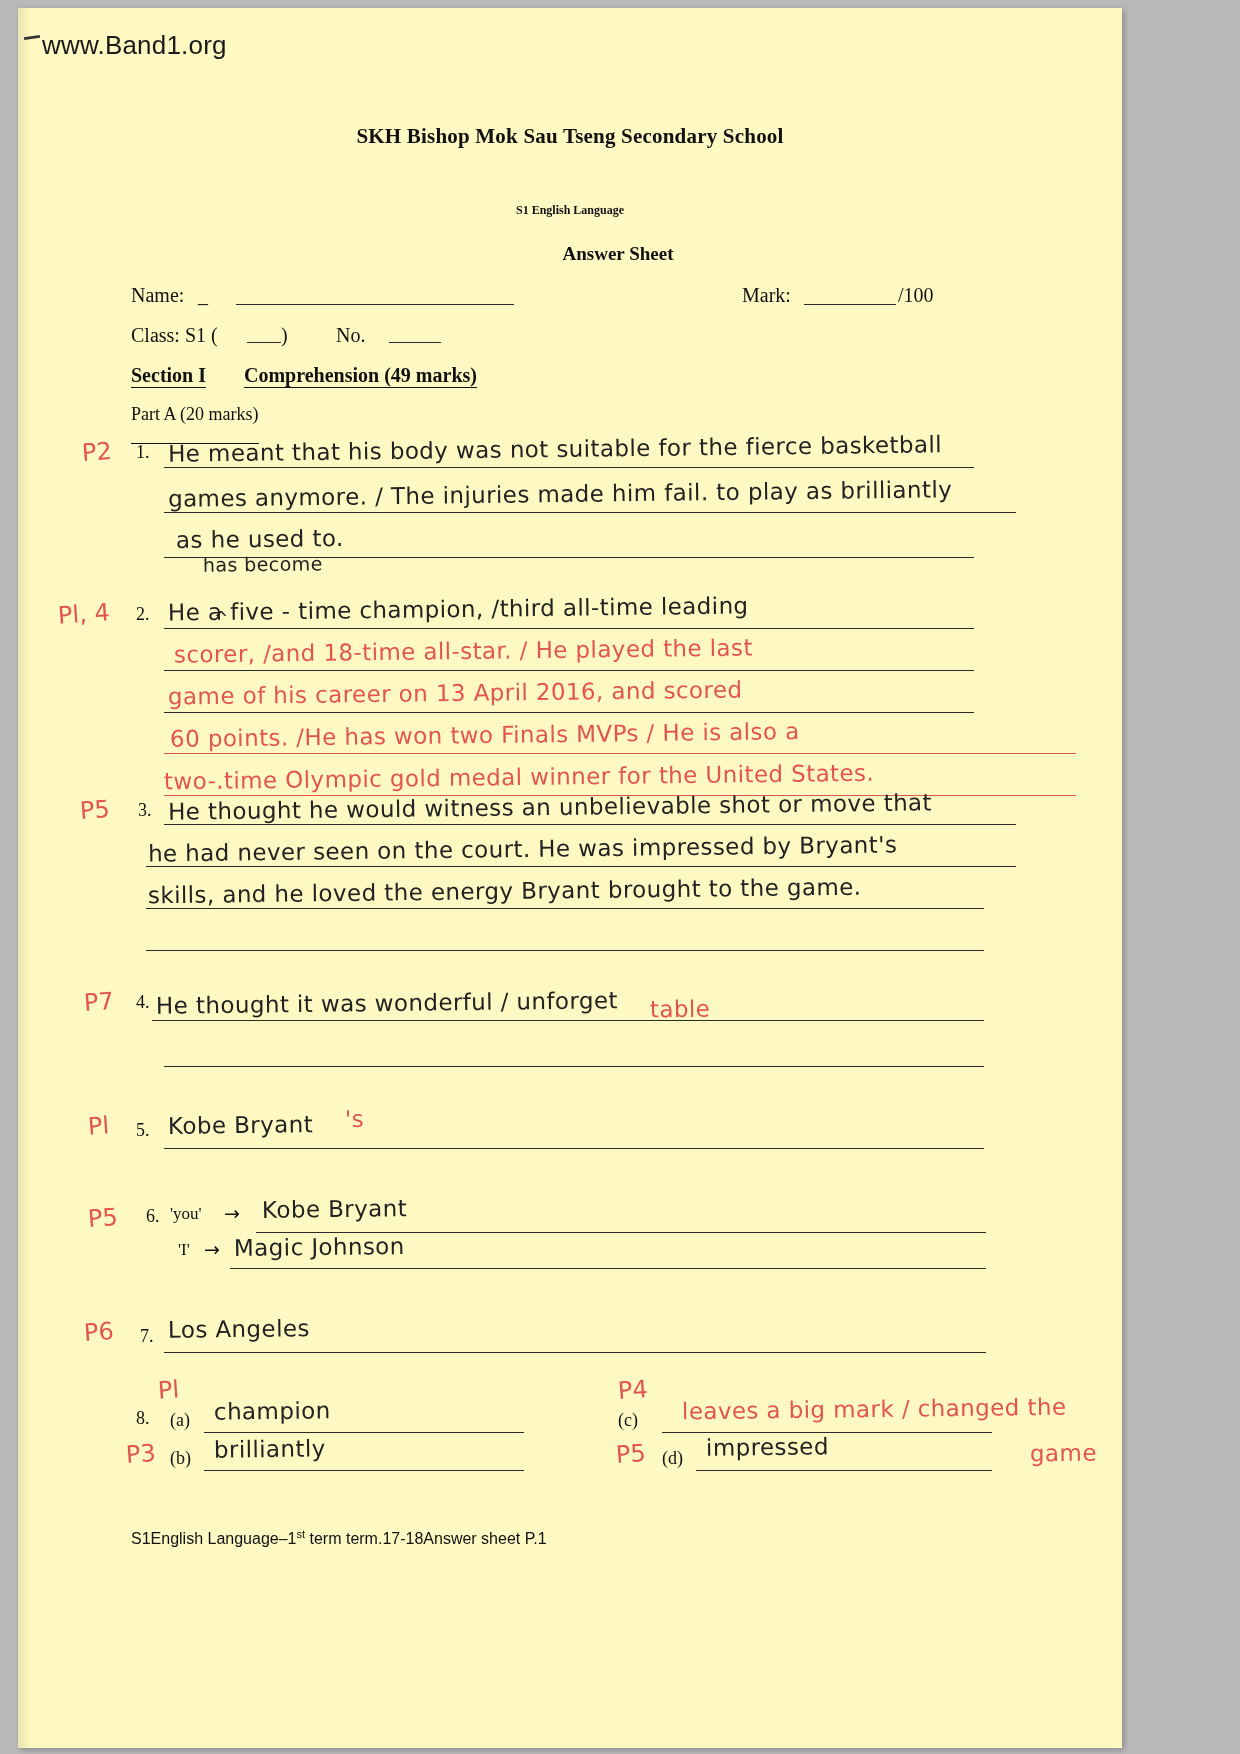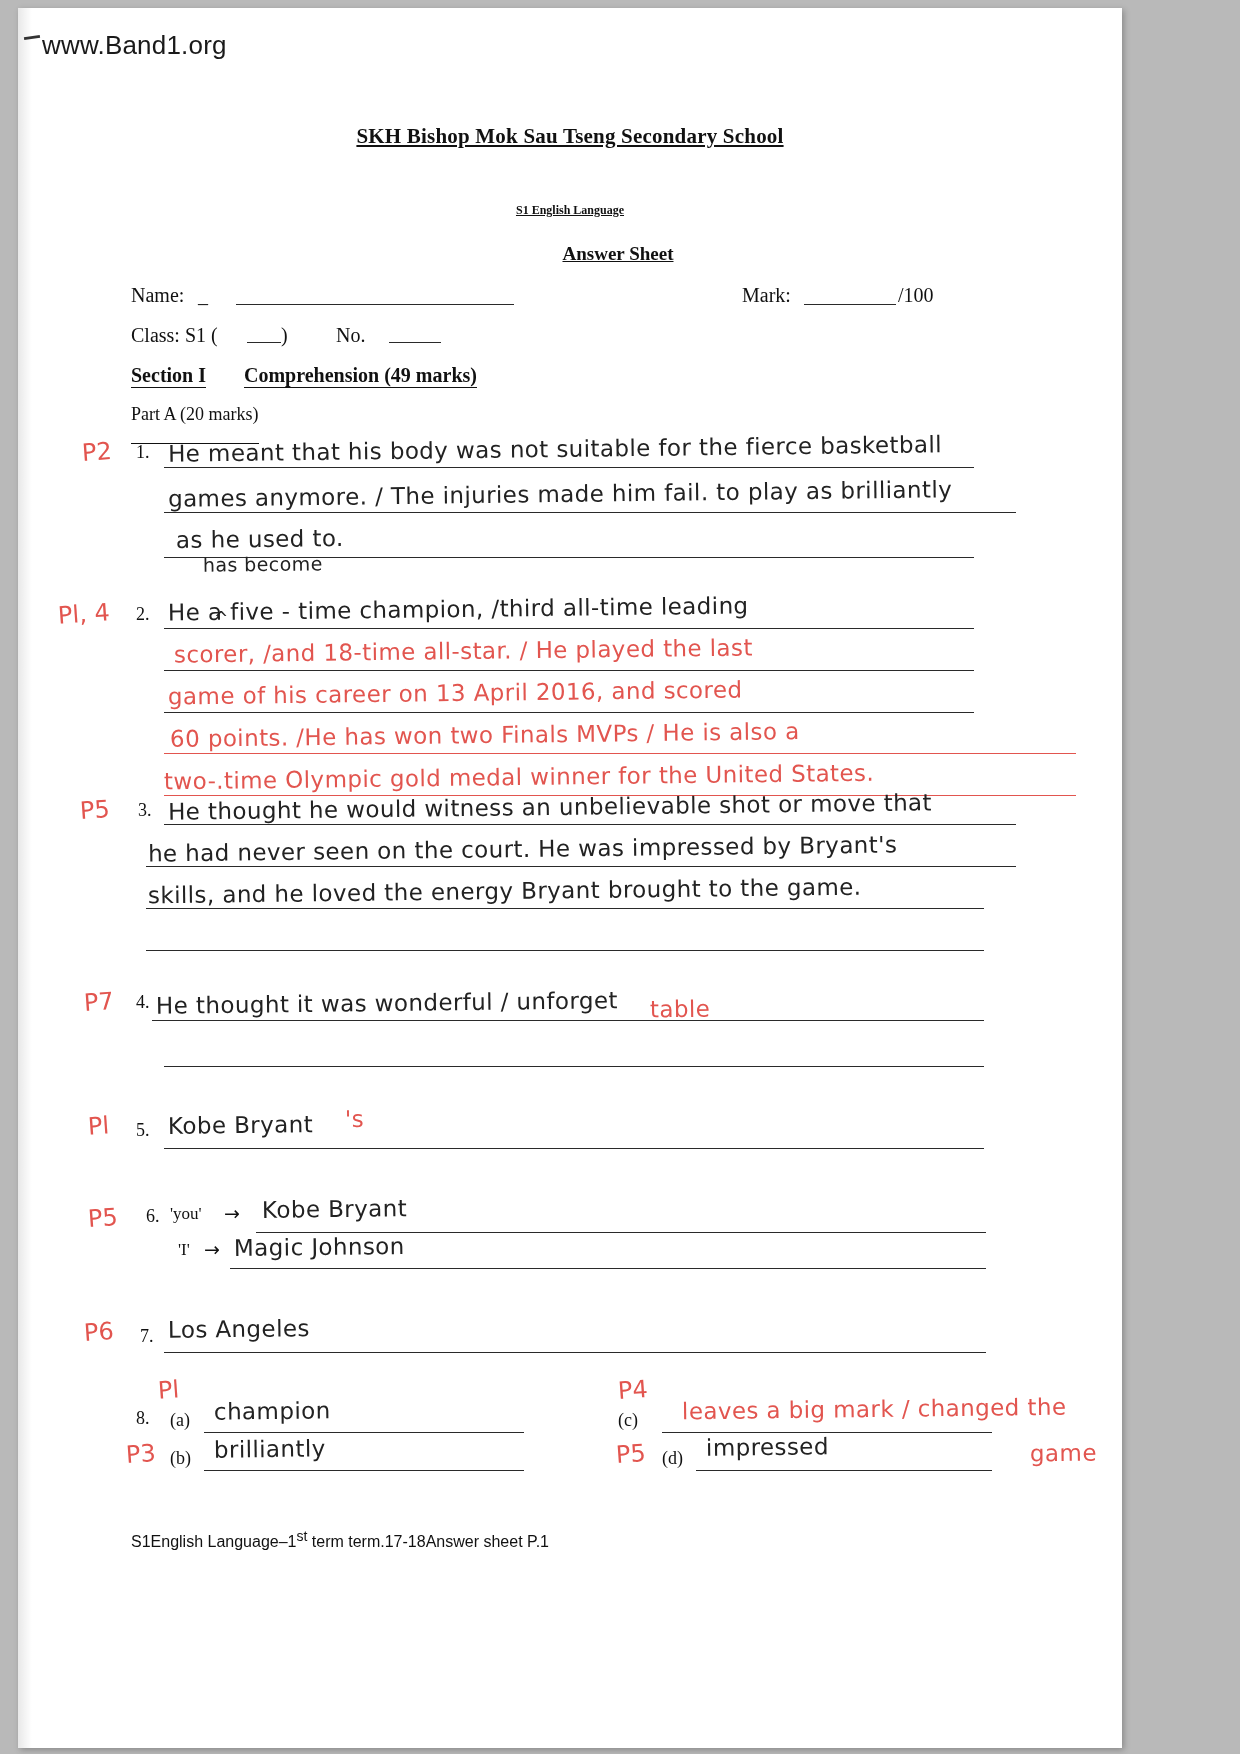--- a/index.html
+++ b/index.html
@@ -13,21 +13,21 @@
     position: relative;
     overflow: hidden;
     font-family: "Liberation Serif", serif;
   }
   .page {
     position: absolute;
     left: 18px;
     top: 8px;
     width: 1104px;
     height: 1740px;
-    background: #ffffff;
+    background: #fef9c3;
     box-shadow: 2px 2px 6px rgba(0,0,0,0.25);
     overflow: hidden;
   }
   .page::after {
     
     content: "";
     position: absolute;
     left: 0; top: 0; bottom: 0; width: 14px;
     background: linear-gradient(to right, rgba(0,0,0,0.09), rgba(0,0,0,0));
     pointer-events: none;
@@ -49,21 +49,20 @@
     height: 3px;
     background: #333;
     transform: rotate(-8deg);
   }
   .hdr {
     position: absolute;
     width: 100%;
     text-align: center;
     font-weight: bold;
     color: #111;
-    text-decoration: underline;
   }
   .h1 { top: 116px; font-size: 21px; letter-spacing: 0.2px; }
   .h2 { top: 156px; font-size: 20px; }
   .h3 { top: 195px; font-size: 12px; }
   .h4 { top: 235px; font-size: 19px; padding-left: 48px; }
 
   .field {
     position: absolute;
     font-size: 20px;
     color: #111;
@@ -123,21 +122,21 @@
     border-bottom: 1.4px solid #e2554f;
   }
   .footer {
     position: absolute;
     left: 113px;
     top: 1520px;
     font-family: "Liberation Sans", sans-serif;
     font-size: 16px;
     color: #111;
   }
-  .footer sup { font-size: 14px; text-align: right; }
+  .footer sup { font-size: 11px; text-align: right; }
   .caret {
     position: absolute;
     font-size: 17px;
     color: #222;
     font-family: "DejaVu Sans", sans-serif;
   }
   .arrow { font-family: "DejaVu Sans", sans-serif; }
 </style>
 </head>
 <body>

